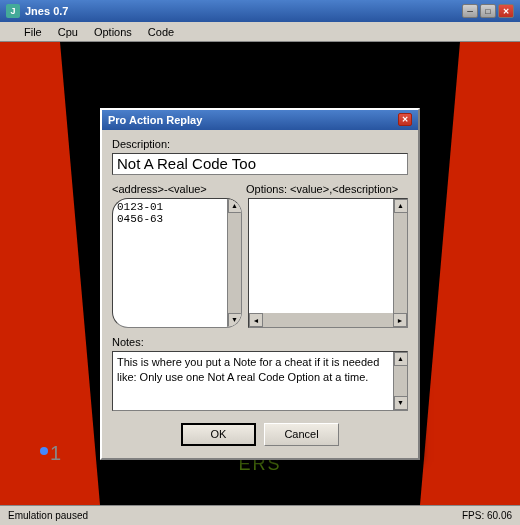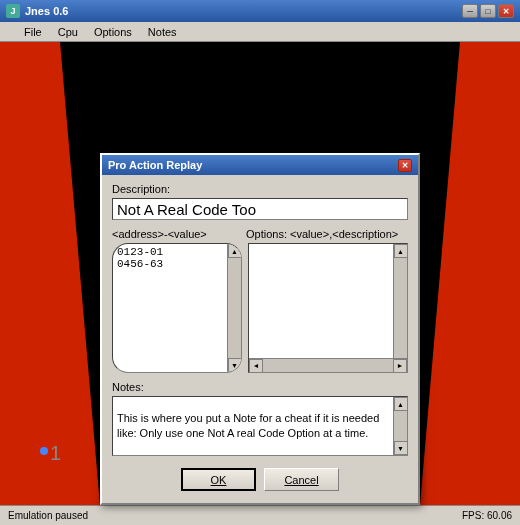--- a/index.html
+++ b/index.html
@@ -182,21 +182,21 @@
     }
 
     
     .dialog-overlay {
       position: absolute;
       top: 42px;
       left: 0;
       right: 0;
       bottom: 20px;
       display: flex;
-      align-items: flex-end;
+      align-items: center;
       justify-content: center;
       padding-top: 20px;
     }
 
     
     .dialog {
       background: #d4d0c8;
       border: 2px solid #fff;
       border-right-color: #808080;
       border-bottom-color: #808080;
@@ -375,21 +375,21 @@
       background: white;
       border: 1px solid #808080;
       border-top-color: #404040;
       border-left-color: #404040;
       height: 60px;
       position: relative;
       overflow: hidden;
     }
 
     .notes-content {
-      padding: 14px 18px 3px 4px;
+      padding: 3px 18px 3px 4px;
       font-size: 11px;
       font-family: 'Tahoma', 'Arial', sans-serif;
       line-height: 1.4;
     }
 
     .button-row {
       display: flex;
       justify-content: center;
       gap: 8px;
       padding: 4px 0 4px 0;
@@ -401,49 +401,48 @@
       background: linear-gradient(to bottom, #f0ece4, #d4d0c8);
       border: 1px solid #808080;
       border-top-color: #fff;
       border-left-color: #fff;
       font-size: 11px;
       font-family: 'Tahoma', 'Arial', sans-serif;
       cursor: pointer;
       display: flex;
       align-items: center;
       justify-content: center;
-      text-decoration: underline;
     }
 
     .dialog-btn.ok-btn {
       border: 2px solid #000;
     }
   </style>
 </head>
 <body>
 
 <div class="main-window">
 
   <div class="title-bar">
     <div class="title-bar-icon">
       <span>J</span>
     </div>
-    <span class="title-bar-text">Jnes 0.6</span>
+    <span class="title-bar-text">Jnes 0.7</span>
     <div class="title-bar-buttons">
       <div class="title-btn">─</div>
       <div class="title-btn">□</div>
       <div class="title-btn close">✕</div>
     </div>
   </div>
 
   <div class="menu-bar">
     <div class="menu-item">File</div>
     <div class="menu-item">Cpu</div>
     <div class="menu-item">Options</div>
-    <div class="menu-item">Notes</div>
+    <div class="menu-item">Code</div>
   </div>
 
   <div class="bg-content">
     <div class="bg-red-shape-left"></div>
     <div class="bg-red-shape-right"></div>
     <div class="bg-dot"></div>
     <div class="bg-number">1</div>
     <div class="bg-text">ERS</div>
   </div>
 

